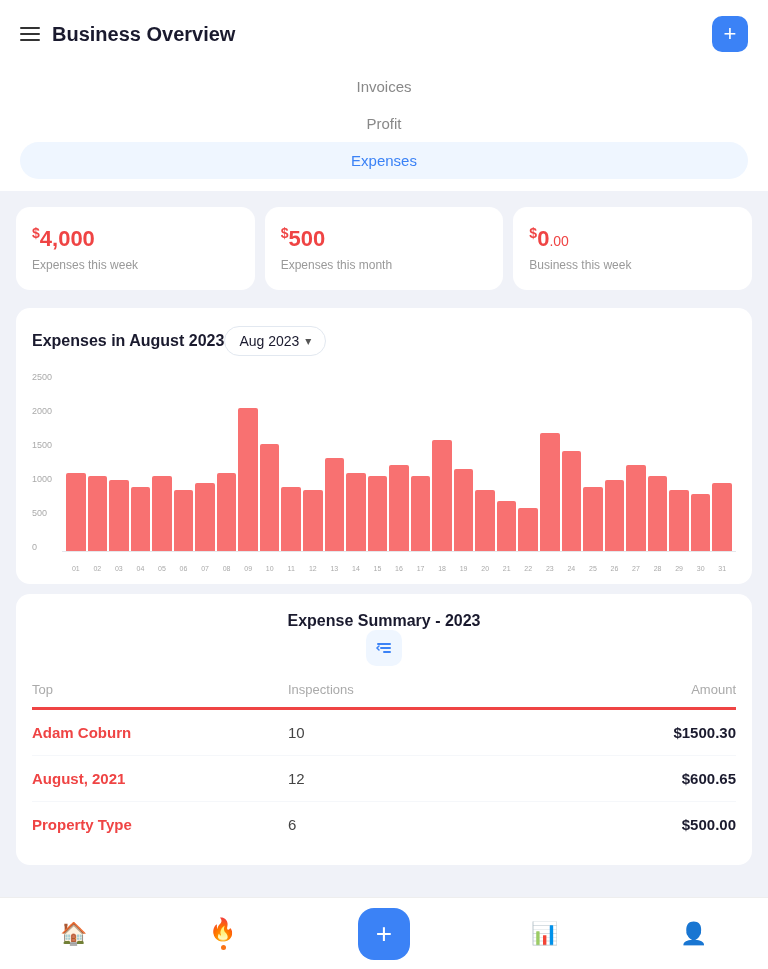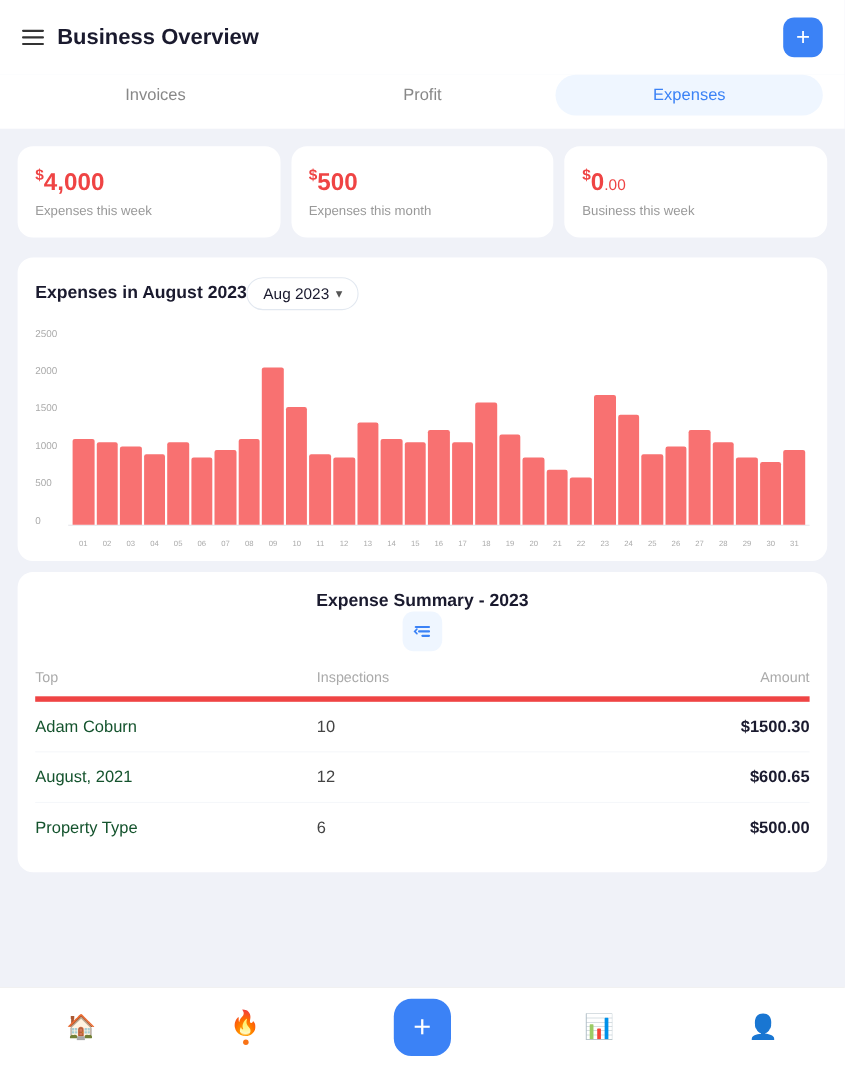--- a/index.html
+++ b/index.html
@@ -57,20 +57,21 @@
       background: #333;
       border-radius: 2px;
     }
 
     
     .tabs {
       background: #fff;
       display: flex;
       padding: 0 20px 12px;
       gap: 0;
+      flex-direction: column;
     }
     .tab {
       flex: 1;
       text-align: center;
       padding: 10px 0;
       font-size: 15px;
       color: #888;
       cursor: pointer;
       border-radius: 24px;
     }
@@ -235,40 +236,40 @@
       justify-content: center;
       font-size: 16px;
       cursor: pointer;
     }
     .summary-table {
       width: 100%;
     }
     .table-header-row {
       display: flex;
       padding: 0 0 10px;
-      border-bottom: 5px solid #ef4444;
+      border-bottom: 3px solid #ef4444;
     }
     .th {
       font-size: 13px;
       color: #aaa;
       font-weight: 400;
     }
     .th-top { flex: 2; }
     .th-insp { flex: 1.5; }
     .th-amt { flex: 2; text-align: right; }
 
     .table-row {
       display: flex;
       padding: 14px 0;
       border-bottom: 1px solid #f5f7fa;
       align-items: center;
     }
     .table-row:last-child { border-bottom: none; }
     .td { font-size: 15px; }
-    .td-top { flex: 2; font-weight: 400; color: #14532d; }
+    .td-top { flex: 2; font-weight: 700; color: #ef4444; }
     .td-insp { flex: 1.5; font-weight: 500; color: #444; }
     .td-amt { flex: 2; text-align: right; font-weight: 700; color: #1a1a2e; }
 
     
     .bottom-nav {
       position: fixed;
       bottom: 0;
       left: 0;
       width: 768px;
       height: 72px;

